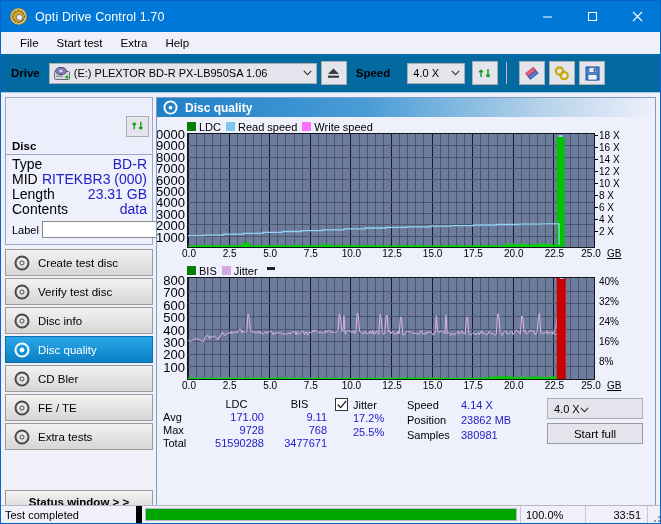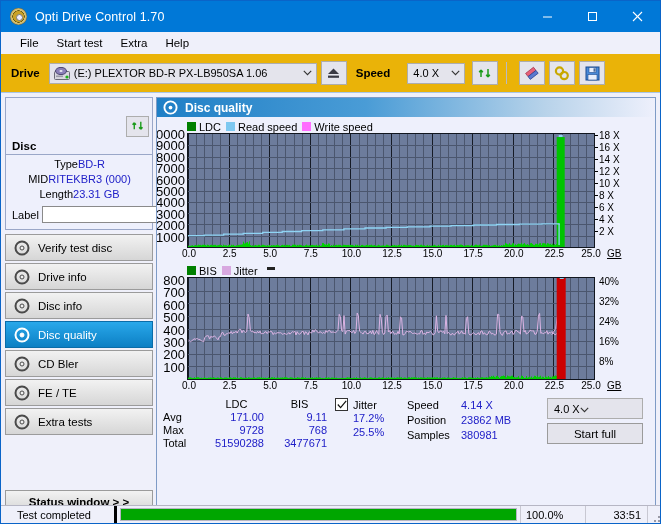--- a/index.html
+++ b/index.html
@@ -41,21 +41,21 @@
 
   
   .menubar{
     height:22px;background:#eff0fa;display:flex;align-items:center;
     padding-left:10px;gap:0;
   }
   .menu-item{padding:2px 9px;font-size:11.5px;color:#000;}
 
   
   .toolbar{
-    height:38px;background:#eab308;display:flex;align-items:center;
+    height:38px;background:#0369a1;display:flex;align-items:center;
     padding-left:10px;border-bottom:1px solid #a9c6e8;
   }
   .tb-label{font-weight:bold;font-size:11.5px;margin-right:9px;}
   .combo{
     height:21px;background:#e4e4ec;border:1px solid #adadad;
     display:flex;align-items:center;box-sizing:border-box;
     font-size:11px;position:relative;
   }
   .combo .cv{padding-left:5px;white-space:nowrap;overflow:hidden;}
   .combo .chev{
@@ -94,21 +94,21 @@
     display:flex;align-items:center;justify-content:space-between;
     padding:2px 3px 2px 6px;border-bottom:1px solid #9aa7c8;
     background:#eceefb;
   }
   .disc-hdr b{font-size:11.5px;margin-top:40px;}
   .mini-btn{
     width:21px;height:19px;border:1px solid #adadad;background:#e4e4ec;
     display:flex;align-items:center;justify-content:center;
   }
   .disc-rows{padding:2px 5px 3px 6px;}
-  .drow{display:flex;justify-content:center;align-items:center;line-height:15px;font-size:11px;}
+  .drow{display:flex;justify-content:space-between;align-items:center;line-height:15px;font-size:14px;}
   .drow .k{color:#000;}
   .drow .v{color:#2020c8;}
   .label-row{display:flex;align-items:center;gap:3px;margin-top:2px;padding-bottom:1px;}
   .label-row .k{width:33px;}
   .lbl-input{
     flex:1;height:17px;background:#fff;border:1px solid #8a8a8a;
     box-sizing:border-box;
   }
   .cdbtn{
     width:21px;height:19px;border:1px solid #adadad;background:#e4e4ec;
@@ -215,21 +215,21 @@
     font-size:11.5px;box-sizing:border-box;
   }
 
   
   .statusbar{
     position:absolute;left:0;bottom:0;width:661px;height:18px;
     background:#eff0fa;border-top:1px solid #b6b6c4;
     display:flex;align-items:center;font-size:11px;box-sizing:border-box;
   }
   .sb-cell{height:18px;display:flex;align-items:center;box-sizing:border-box;}
-  .sb-msg{width:116px;padding-left:16px;border-right:3px solid #000000;}
+  .sb-msg{width:141px;padding-left:4px;border-right:6px solid #000000;}
   .sb-bar{flex:1;padding:0 3px;display:flex;align-items:center;}
   .sb-bar .track{flex:1;height:13px;background:#e8e8ee;border:1px solid #b6b6c4;box-sizing:border-box;}
   .sb-bar .fill{height:100%;background:#00a600;}
   .sb-pct{width:66px;padding-left:5px;border-left:1px solid #c8c8d2;border-right:1px solid #c8c8d2;}
   .sb-time{width:62px;justify-content:flex-end;padding-right:6px;border-right:1px solid #c8c8d2;}
   .sb-grip{width:14px;position:relative;}
   .sb-grip i{position:absolute;width:2px;height:2px;background:#9a9aa6;}
 </style>
 </head>
 <body>
@@ -351,48 +351,52 @@
             <span class="v">BD-R</span>
           </div>
           <div class="drow">
             <span class="k">MID</span>
             <span class="v">RITEKBR3 (000)</span>
           </div>
           <div class="drow">
             <span class="k">Length</span>
             <span class="v">23.31 GB</span>
           </div>
+          <div class="drow">
+            <span class="k">Contents</span>
+            <span class="v">data</span>
+          </div>
           <div class="label-row">
             <span class="k">Label</span>
             <input class="lbl-input" type="text" value="" placeholder="" style="">
             <div class="cdbtn">
               <svg width="14" height="14" viewBox="0 0 14 14">
                 <circle cx="7" cy="7" r="6" fill="#e0d070" stroke="#8a7a20"></circle>
                 <circle cx="7" cy="7" r="3.2" fill="#c8b850" stroke="#8a7a20" stroke-width="0.6"></circle>
                 <circle cx="7" cy="7" r="1.3" fill="#f4f2e0" stroke="#8a7a20" stroke-width="0.5"></circle>
               </svg>
             </div>
           </div>
         </div>
       </div>
 
       <div class="navlist">
         <div class="nav">
           <svg class="nico" viewBox="0 0 16 16">
               <circle cx="8" cy="8" r="6.5" fill="none" stroke="#4a4a4a" stroke-width="2"></circle>
               <circle cx="8" cy="8" r="2" fill="#f0f0f0" stroke="#4a4a4a" stroke-width="1"></circle>
             </svg>
-          <span>Verify test disc</span>
+          <span>Create test disc</span>
         </div>
         <div class="nav">
           <svg class="nico" viewBox="0 0 16 16">
               <circle cx="8" cy="8" r="6.5" fill="none" stroke="#4a4a4a" stroke-width="2"></circle>
               <circle cx="8" cy="8" r="2" fill="#f0f0f0" stroke="#4a4a4a" stroke-width="1"></circle>
             </svg>
-          <span>Drive info</span>
+          <span>Verify test disc</span>
         </div>
         <div class="nav">
           <svg class="nico" viewBox="0 0 16 16">
               <circle cx="8" cy="8" r="6.5" fill="none" stroke="#4a4a4a" stroke-width="2"></circle>
               <circle cx="8" cy="8" r="2" fill="#f0f0f0" stroke="#4a4a4a" stroke-width="1"></circle>
             </svg>
           <span>Disc info</span>
         </div>
         <div class="nav active">
           <svg class="nico" viewBox="0 0 16 16">

